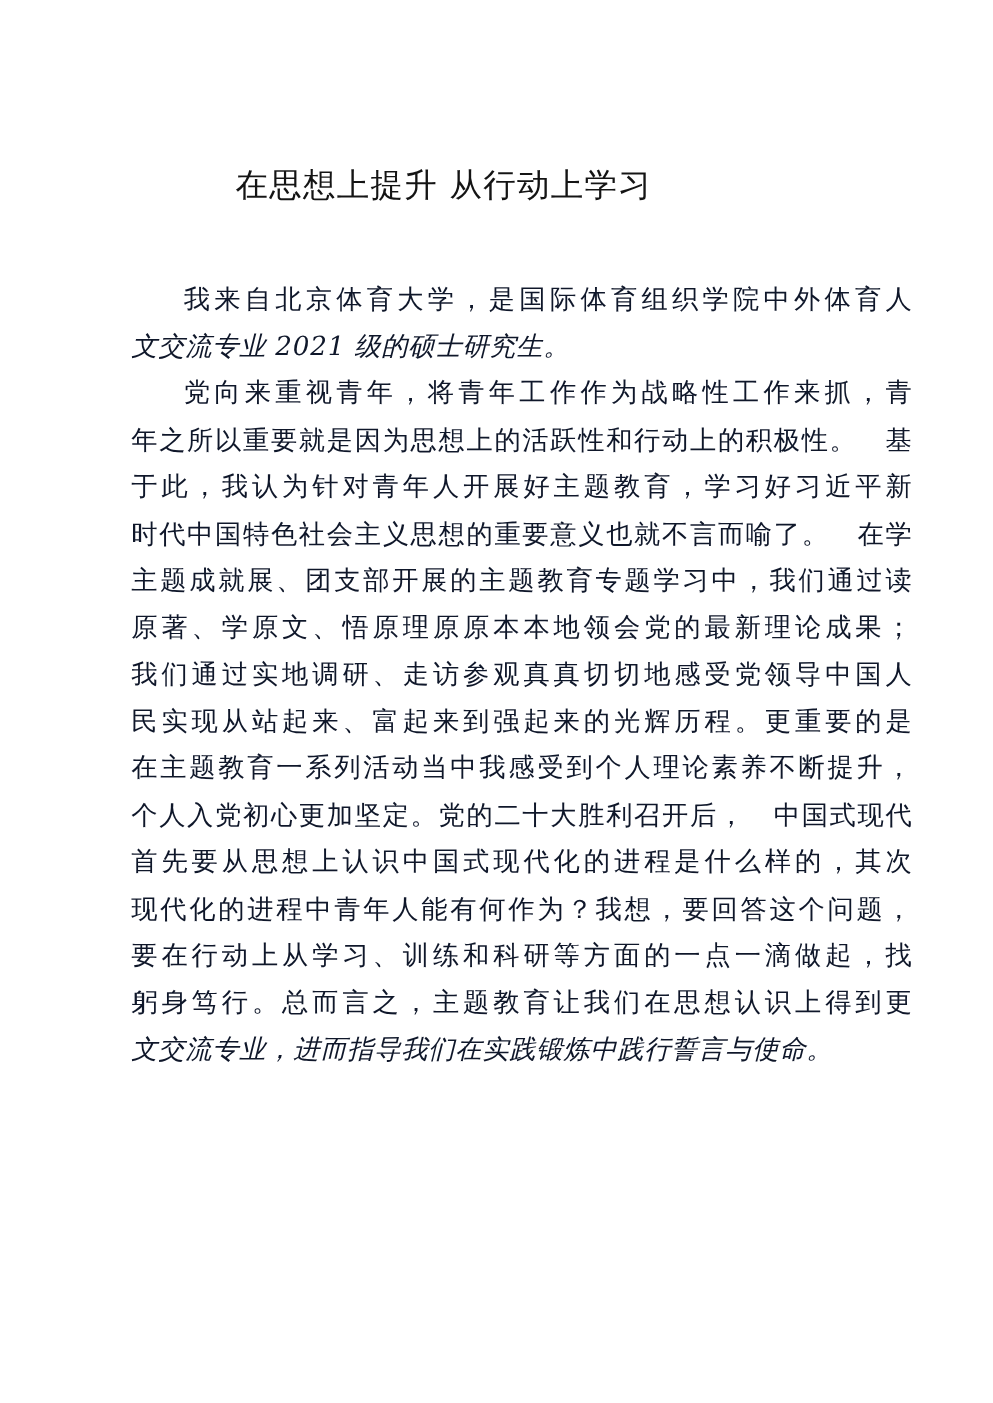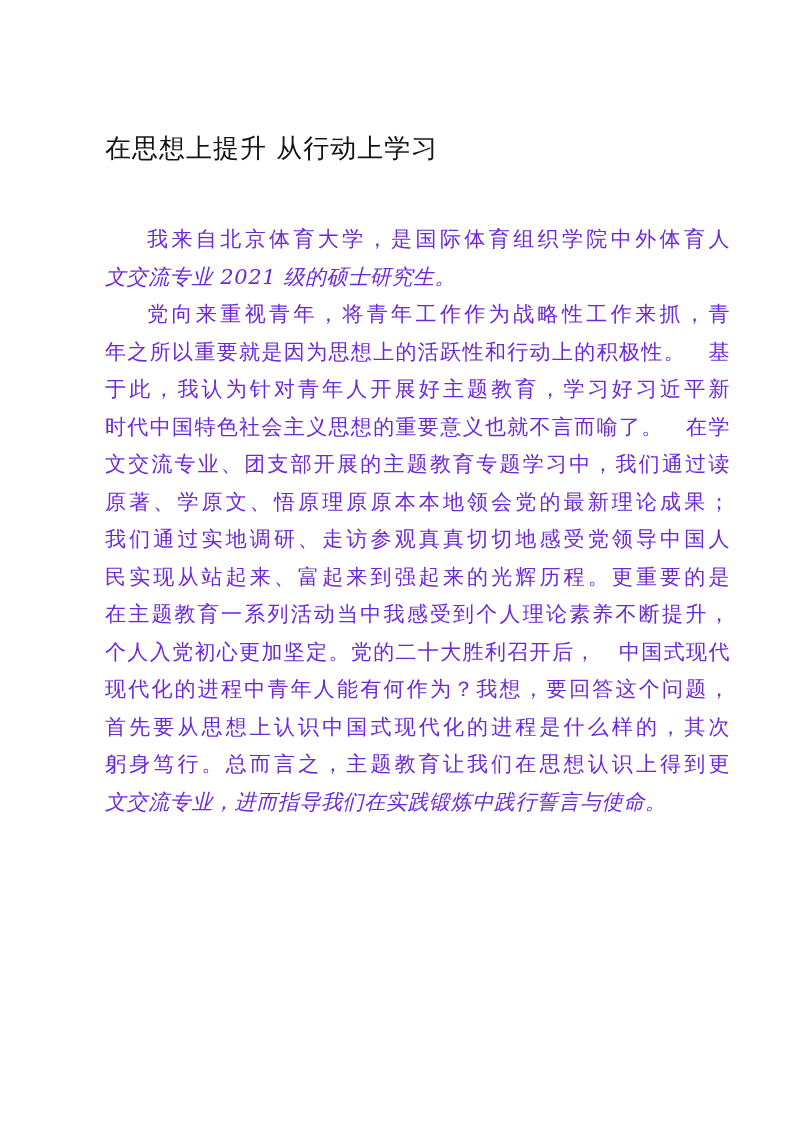--- a/index.html
+++ b/index.html
@@ -14,67 +14,68 @@
     background: #ffffff;
     overflow: hidden;
     color: #161616;
     font-family: "DejaVu Serif", "Liberation Serif", serif;
   }
   .doc-title {
     position: absolute;
     left: 105px;
     top: 131px;
     width: 500px;            
-    text-align: left;
+    text-align: center;
     font-size: 26px;
     font-weight: 400;
     letter-spacing: 1px;
     white-space: pre;
     color: #141414;
   }
   .doc-body {
     position: absolute;
     left: 105px;
     top: 221px;
     width: 625px;
   }
   .paragraph { margin: 0; }
   .line {
     height: 37.5px;
     line-height: 37.5px;
     font-size: 21px;
     letter-spacing: 0.6px;
     white-space: pre-wrap;
     text-align: justify;
-    color: #6d28d9;
+    color: #0f172a;
   }
   .line.justify { text-align-last: justify; }
   .line.natural { text-align-last: left; font-style: italic; }
   .line.indent  { text-indent: 42px; }
 </style>
 </head>
 <body>
 
 <div class="page">
   <div class="doc-title">在思想上提升 从行动上学习</div>
   <div class="doc-body">
       <div class="paragraph">
         <div class="line indent justify">我来自北京体育大学，是国际体育组织学院中外体育人</div>
         <div class="line natural">文交流专业 2021 级的硕士研究生。</div>
       </div>
       <div class="paragraph">
         <div class="line indent justify">党向来重视青年，将青年工作作为战略性工作来抓，青</div>
         <div class="line justify">年之所以重要就是因为思想上的活跃性和行动上的积极性。　基</div>
         <div class="line justify">于此，我认为针对青年人开展好主题教育，学习好习近平新</div>
         <div class="line justify">时代中国特色社会主义思想的重要意义也就不言而喻了。　在学</div>
-        <div class="line justify">文交流专业、团支部开展的主题教育专题学习中，我们通过读</div>
+        <div class="line justify">主题成就展、团支部开展的主题教育专题学习中，我们通过读</div>
         <div class="line justify">原著、学原文、悟原理原原本本地领会党的最新理论成果；</div>
         <div class="line justify">我们通过实地调研、走访参观真真切切地感受党领导中国人</div>
         <div class="line justify">民实现从站起来、富起来到强起来的光辉历程。更重要的是</div>
         <div class="line justify">在主题教育一系列活动当中我感受到个人理论素养不断提升，</div>
         <div class="line justify">个人入党初心更加坚定。党的二十大胜利召开后，　中国式现代</div>
+        <div class="line justify">首先要从思想上认识中国式现代化的进程是什么样的，其次</div>
         <div class="line justify">现代化的进程中青年人能有何作为？我想，要回答这个问题，</div>
-        <div class="line justify">首先要从思想上认识中国式现代化的进程是什么样的，其次</div>
+        <div class="line justify">要在行动上从学习、训练和科研等方面的一点一滴做起，找</div>
         <div class="line justify">躬身笃行。总而言之，主题教育让我们在思想认识上得到更</div>
         <div class="line natural">文交流专业，进而指导我们在实践锻炼中践行誓言与使命。</div>
       </div>
     </div>
 </div>
 
 </body></html>

